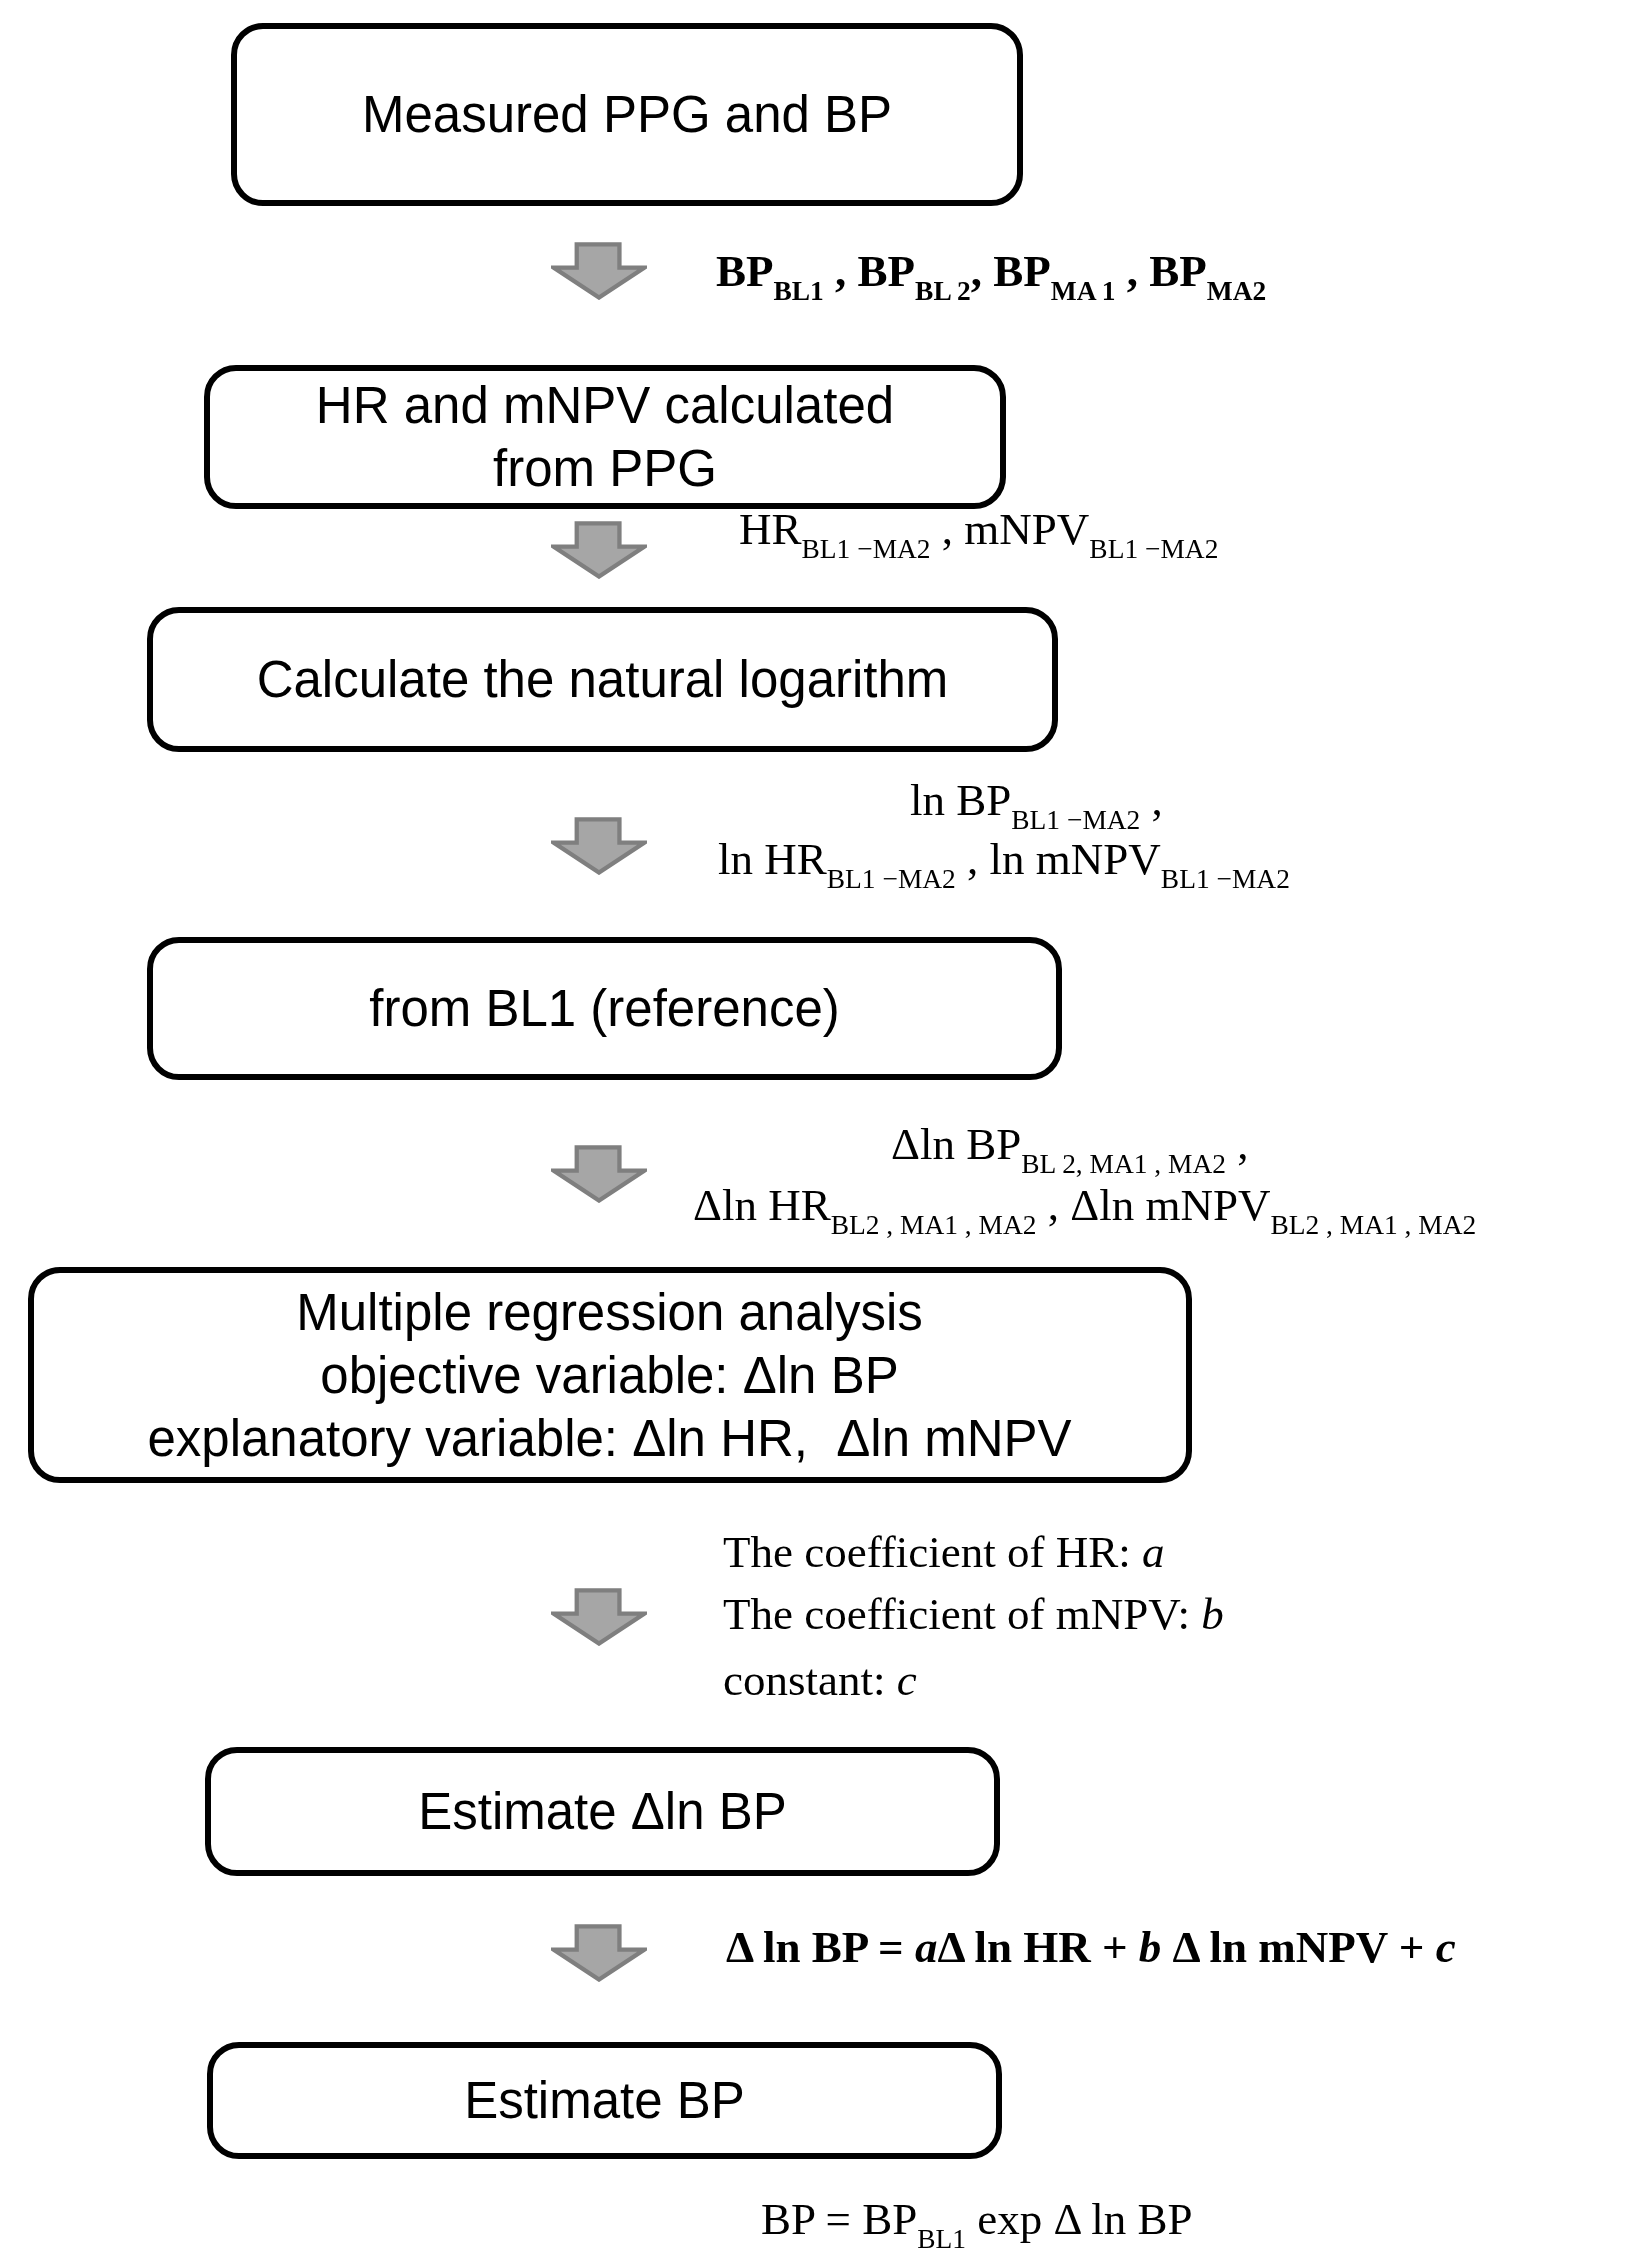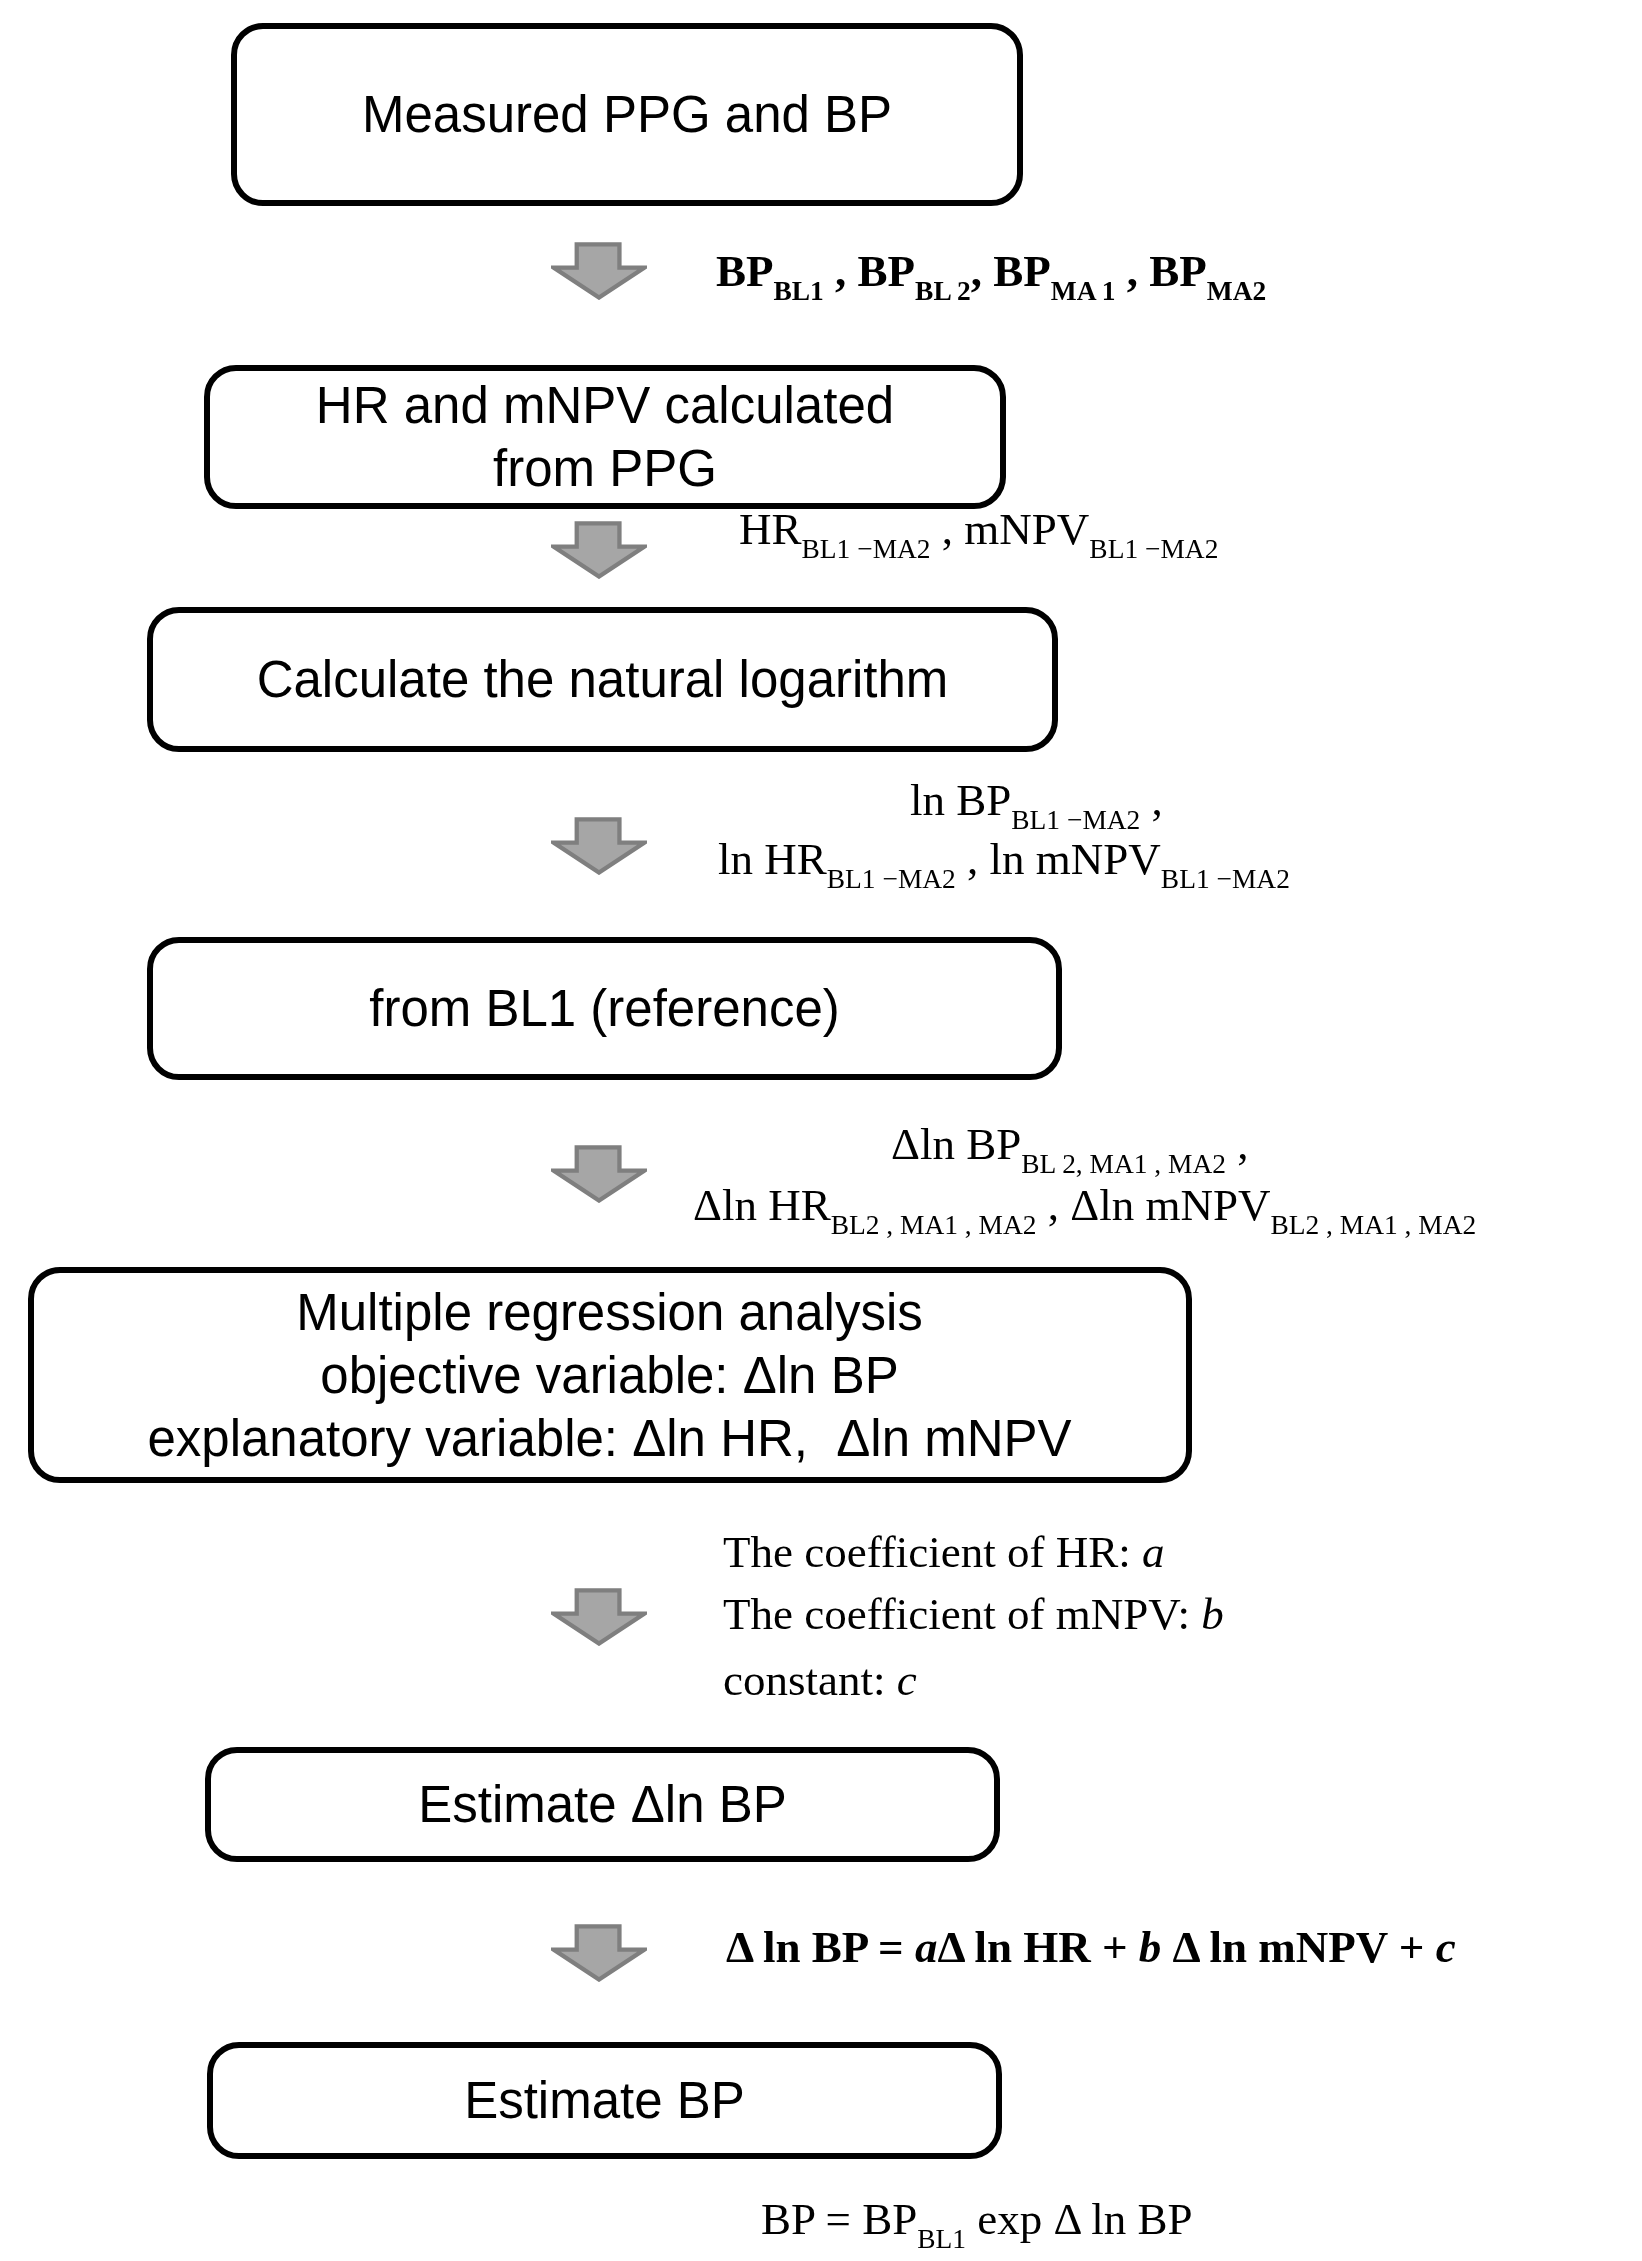--- a/index.html
+++ b/index.html
@@ -24,21 +24,21 @@
     font-size:45px;line-height:1;color:var(--text);white-space:pre;
   }
   .mlabel sub{font-size:61%;vertical-align:-0.5em;line-height:0;}
   .mlabel .it{font-style:italic;}
   
   #b1{left:214px;top:23px;width:792px;height:183px;margin-left:17px;}
   #b2{left:204px;top:337px;width:802px;height:144px;margin-top:28px;}
   #b3{left:147px;top:607px;width:911px;height:145px;}
   #b4{left:147px;top:937px;width:915px;height:143px;}
   #b5{left:27.5px;top:1267px;width:1164px;height:216px;}
-  #b6{left:205px;top:1747px;width:795px;height:115px;}
+  #b6{left:205px;top:1747px;width:795px;height:129px;}
   #b7{left:207px;top:2042px;width:795px;height:117px;}
   
   #a1{left:551px;top:242px;}
   #a2{left:551px;top:521px;}
   #a3{left:551px;top:817px;}
   #a4{left:551px;top:1145px;}
   #a5{left:551px;top:1588px;}
   #a6{left:551px;top:1924px;}
   
   #l1{left:716px;top:249px;font-weight:bold;}

